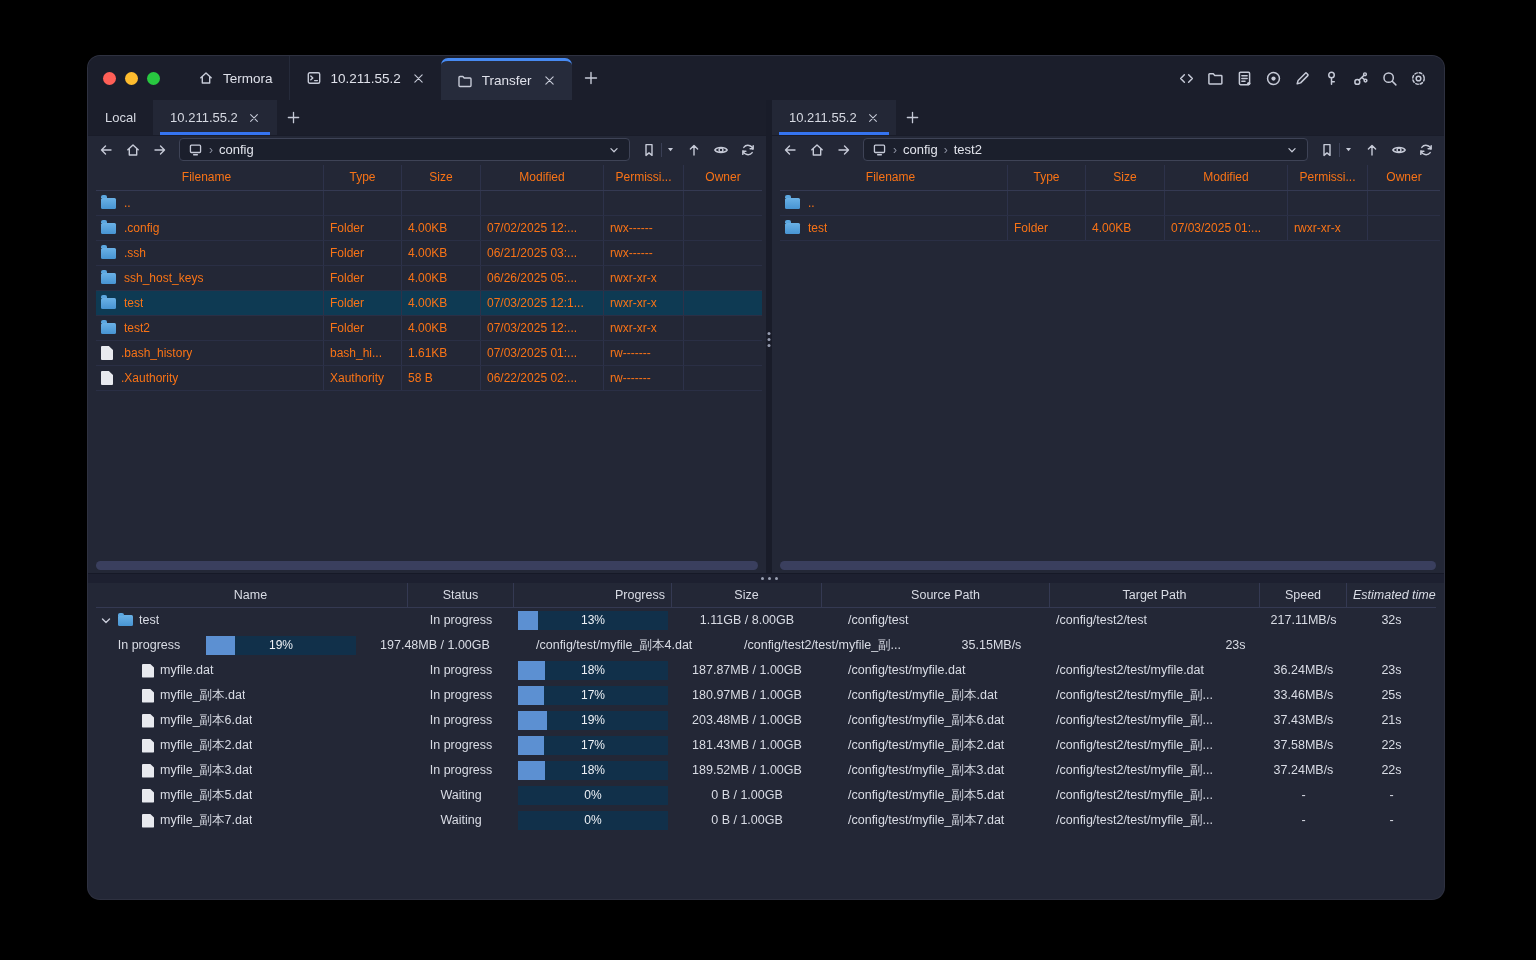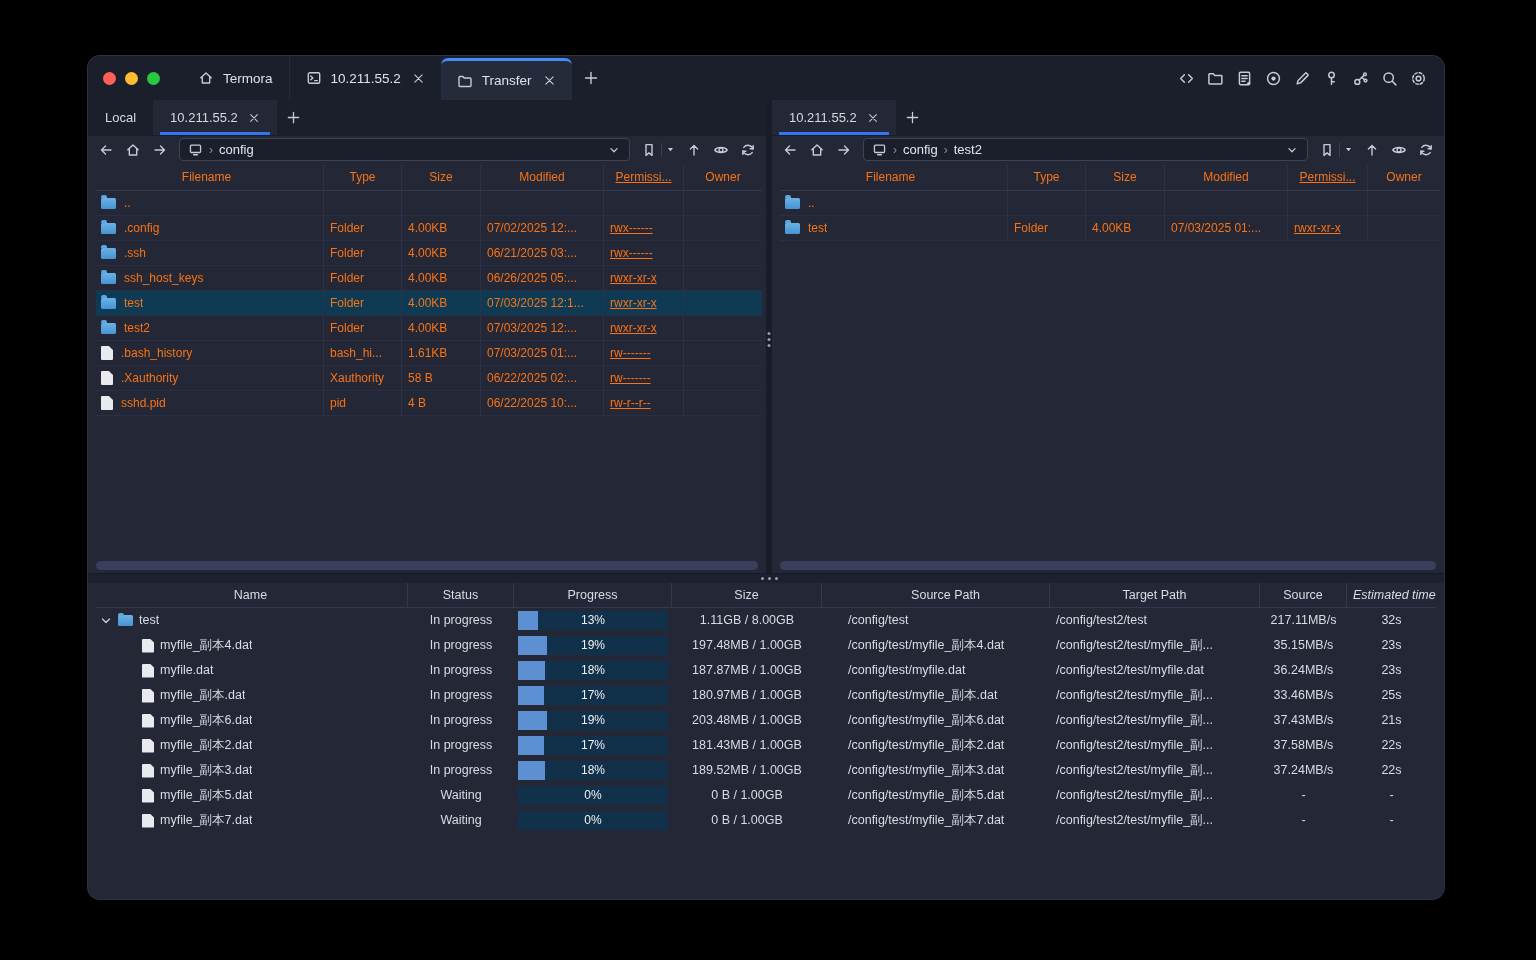--- a/index.html
+++ b/index.html
@@ -54,21 +54,21 @@
   .fhead .fc{text-align:center;}
   .fhead .f-name{justify-content:center;padding-left:0;}
   .fc{border-right:1px solid #2d324a;padding:0 6px;white-space:nowrap;overflow:hidden;}
   .fc:last-child{border-right:none;}
   .frow{display:flex;height:25px;line-height:24px;border-bottom:1px solid #2a2f45;}
   .frow.sel{background:var(--selection);}
   .f-name{flex:0 0 228px;display:flex;align-items:center;gap:8px;padding-left:5px;}
   .f-type{flex:0 0 78px;}
   .f-size{flex:0 0 79px;}
   .f-mod{flex:0 0 123px;}
-  .f-perm{flex:0 0 80px;text-decoration:underline;}
+  .f-perm{flex:0 0 80px;}
   .f-owner{flex:1 1 auto;}
   .ic-folder{flex:0 0 15px;width:15px;height:11px;border-radius:1.5px;position:relative;
     background:linear-gradient(180deg,#6ab1e6,var(--folder));}
   .ic-folder::before{content:"";position:absolute;top:-2.5px;left:0;width:6px;height:3px;border-radius:2px 2px 0 0;background:#5ba7e0;}
   .ic-file{flex:0 0 12px;width:12px;height:14px;background:#e8eaef;border-radius:1px;
     clip-path:polygon(0 0,65% 0,100% 28%,100% 100%,0 100%);}
   .hscroll{position:absolute;left:8px;right:8px;bottom:3px;height:9px;border-radius:5px;background:#3a3f5e;}
   
   .splitstrip{flex:0 0 10px;background:#1d2030;border-top:1px solid #161927;position:relative;}
   .hdots{position:absolute;left:673px;top:3px;display:flex;gap:4px;}
@@ -383,31 +383,20 @@
       <div class="fc f-name">
                 <span class="ic-file"></span>
                 <span class="nm">.Xauthority</span>
               </div>
       <div class="fc f-type">Xauthority</div>
       <div class="fc f-size">58 B</div>
       <div class="fc f-mod">06/22/2025 02:...</div>
       <div class="fc f-perm">rw-------</div>
       <div class="fc f-owner"></div>
     </div>
-            <div class="frow">
-      <div class="fc f-name">
-                <span class="ic-file"></span>
-                <span class="nm">sshd.pid</span>
-              </div>
-      <div class="fc f-type">pid</div>
-      <div class="fc f-size">4 B</div>
-      <div class="fc f-mod">06/22/2025 10:...</div>
-      <div class="fc f-perm">rw-r--r--</div>
-      <div class="fc f-owner"></div>
-    </div>
           </div>
       </div>
       <div class="hscroll"></div>
     </section>
 
     <div class="divider">
       <span class="vdots">
           <i></i>
           <i></i>
           <i></i>
@@ -538,25 +527,25 @@
         <i></i>
         <i></i>
         <i></i>
       </span>
   </div>
 
   <div class="transfer">
     <div class="thead">
       <div class="tc t-name" style="justify-content:center">Name</div>
       <div class="tc t-status">Status</div>
-      <div class="tc t-prog" style="text-align:center;padding:0 6px">Progress</div>
+      <div class="tc t-prog" style="text-align:right;padding:0 6px">Progress</div>
       <div class="tc t-size">Size</div>
       <div class="tc t-src" style="text-align:center">Source Path</div>
       <div class="tc t-tgt" style="text-align:center">Target Path</div>
-      <div class="tc t-speed">Source</div>
+      <div class="tc t-speed">Speed</div>
       <div class="tc t-eta">Estimated time</div>
     </div>
     <div id="transfer-rows">
         <div class="trow">
       <div class="tc t-name">
             <span class="icon tchev">
               <svg viewBox="0 0 12 12">
                 <path d="M2.5 4 6 7.5 9.5 4"></path>
               </svg>
             </span>
@@ -570,25 +559,20 @@
           <span class="plabel">13%</span>
         </div>
       </div>
       <div class="tc t-size">1.11GB / 8.00GB</div>
       <div class="tc t-src">/config/test</div>
       <div class="tc t-tgt">/config/test2/test</div>
       <div class="tc t-speed">217.11MB/s</div>
       <div class="tc t-eta">32s</div>
     </div>
         <div class="trow">
-      <div class="tc t-name">
-            <span class="t-indent"></span>
-            <span class="ic-file"></span>
-            <span class="nm">myfile_副本4.dat</span>
-          </div>
       <div class="tc t-status">In progress</div>
       <div class="tc t-prog">
         <div class="ptrack">
           <div class="pfill" style="width:19%"></div>
           <span class="plabel">19%</span>
         </div>
       </div>
       <div class="tc t-size">197.48MB / 1.00GB</div>
       <div class="tc t-src">/config/test/myfile_副本4.dat</div>
       <div class="tc t-tgt">/config/test2/test/myfile_副...</div>

